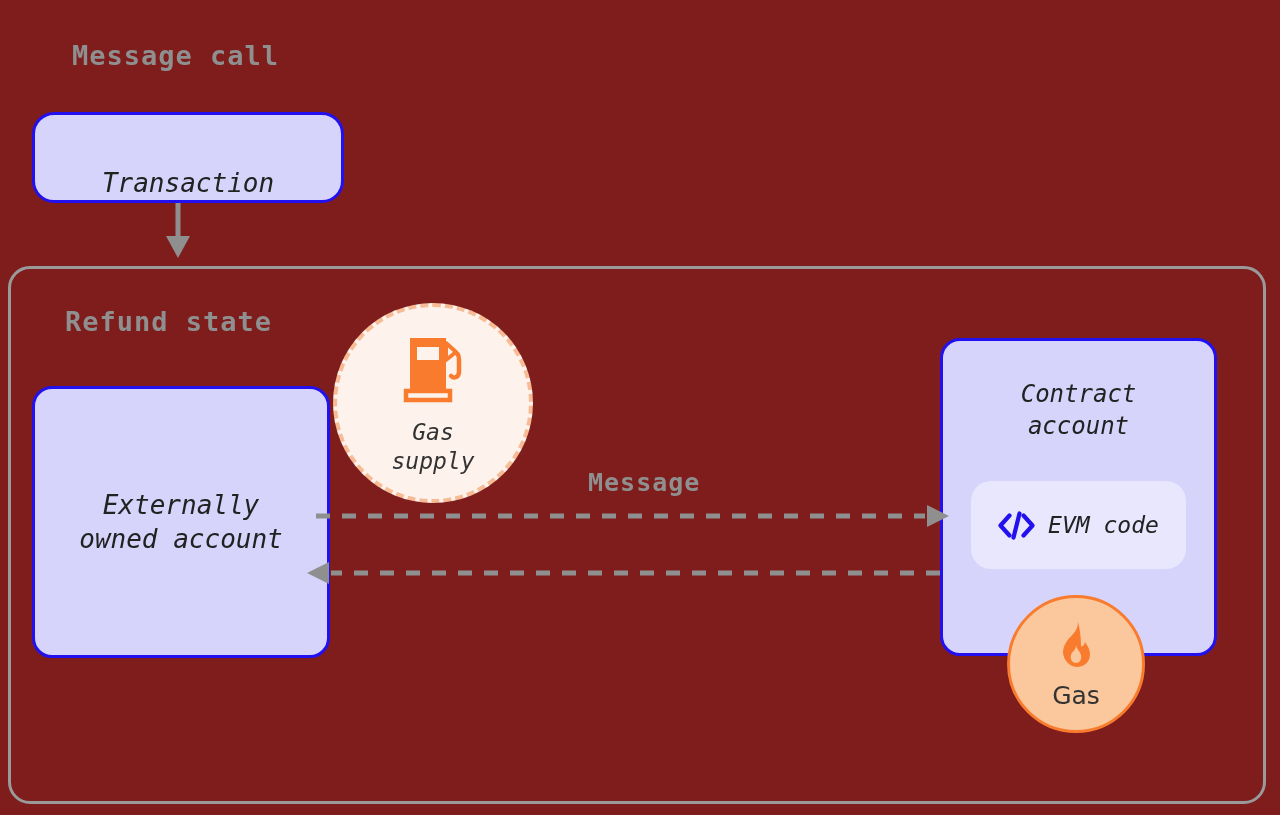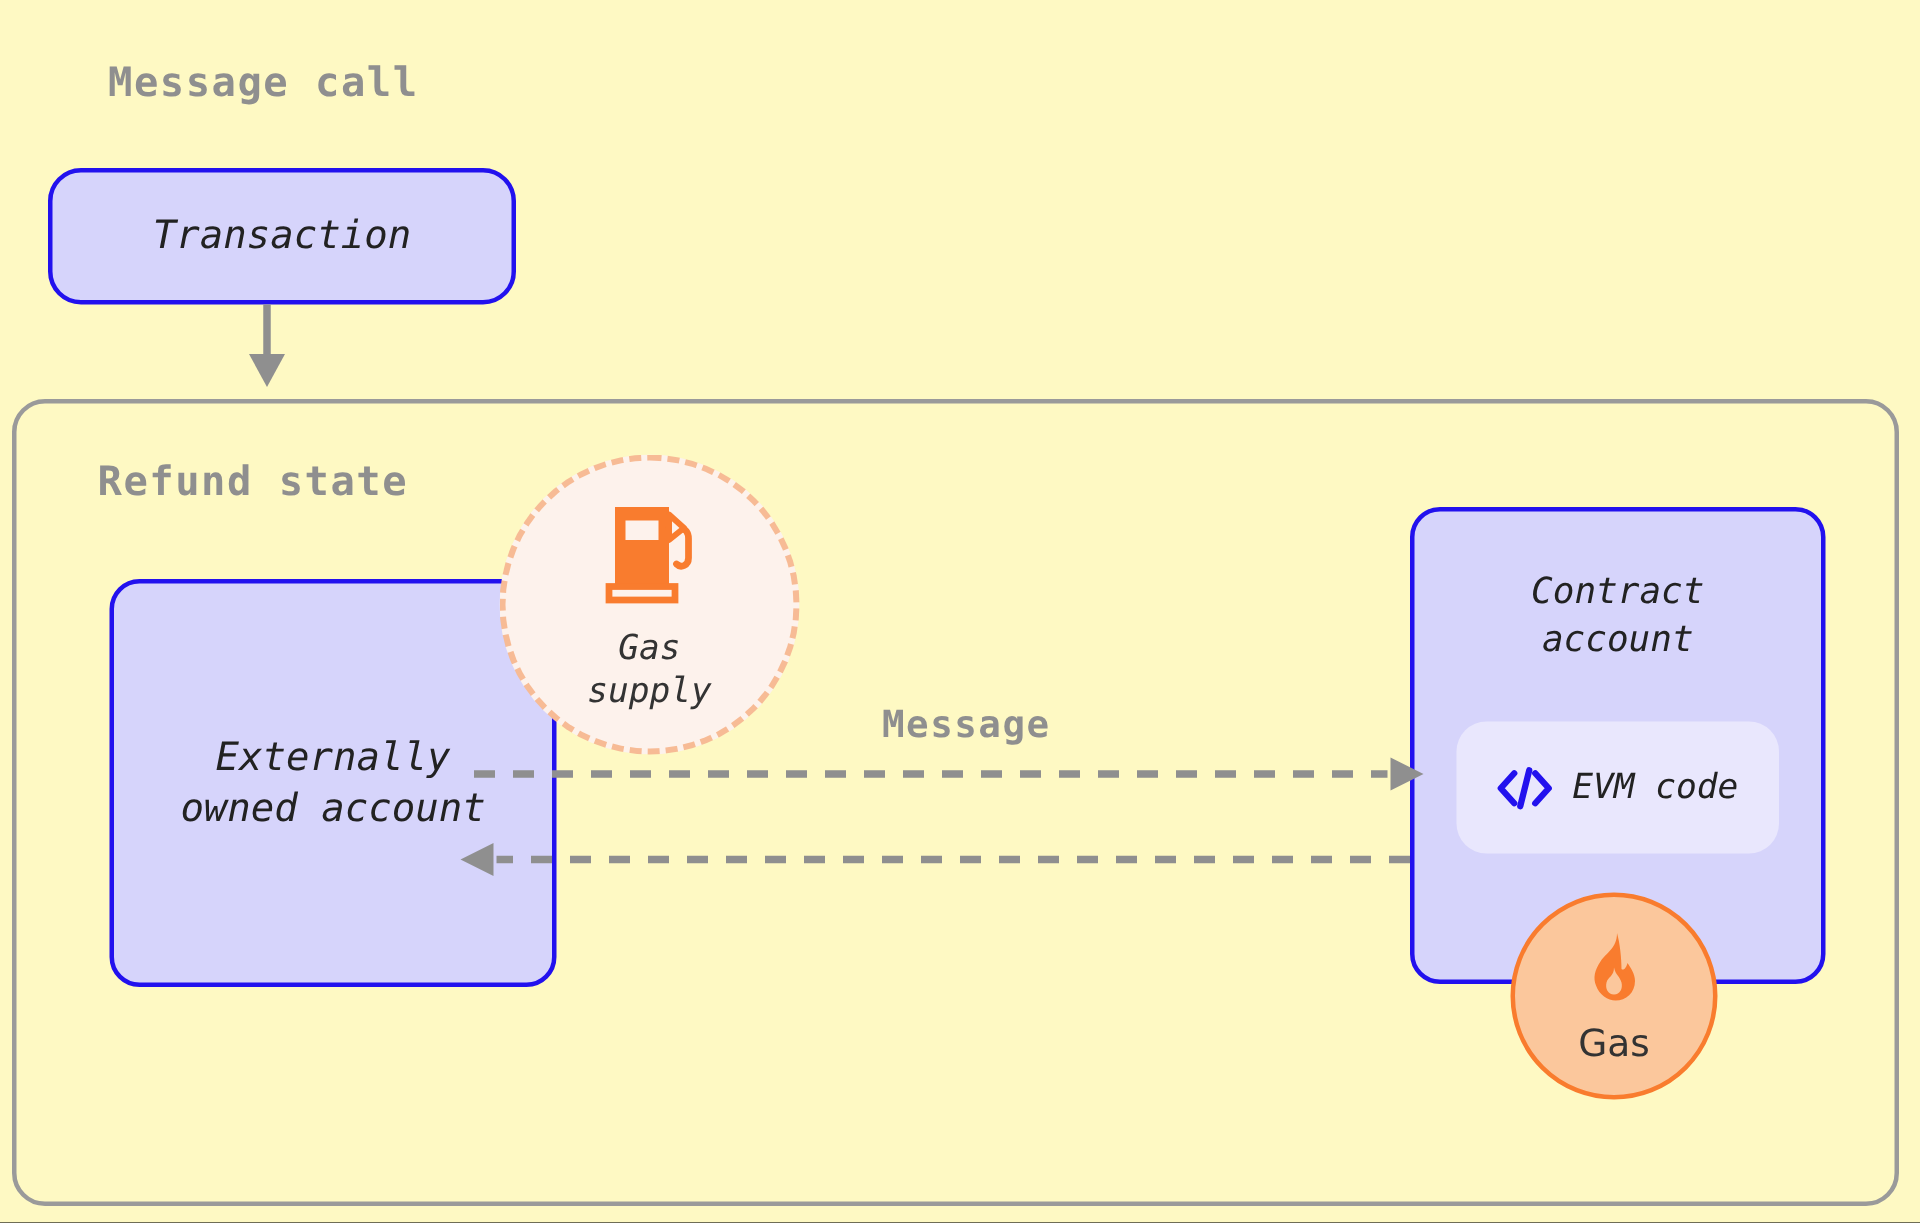--- a/index.html
+++ b/index.html
@@ -4,21 +4,21 @@
 <style>
   html, body {
     margin: 0;
     padding: 0;
     background: #000000;
   }
   #canvas {
     position: relative;
     width: 1280px;
     height: 815px;
-    background: #fef9c3;
+    background: #7f1d1d;
     overflow: hidden;
     font-family: "DejaVu Sans Mono", monospace;
   }
 
   
   .section-title {
     position: absolute;
     color: #8f8f8f;
     font-family: "DejaVu Sans Mono", monospace;
     font-weight: bold;
@@ -65,28 +65,28 @@
     font-style: italic;
     text-align: center;
     line-height: 1.32;
     white-space: pre-line;
   }
 
   #transaction-box {
     left: 32px; top: 112px;
     width: 312px; height: 91px;
     border-radius: 22px;
+    justify-content: flex-end;
   }
   #transaction-box .box-text { font-size: 26px; }
 
   #eoa-box {
     left: 32px; top: 386px;
     width: 298px; height: 272px;
     border-radius: 20px;
-    margin-left: 41px;
   }
   #eoa-box .box-text { font-size: 26px; }
 
   #contract-box {
     left: 940px; top: 338px;
     width: 277px; height: 318px;
     border-radius: 20px;
     justify-content: flex-start;
     padding-top: 38px;
   }

